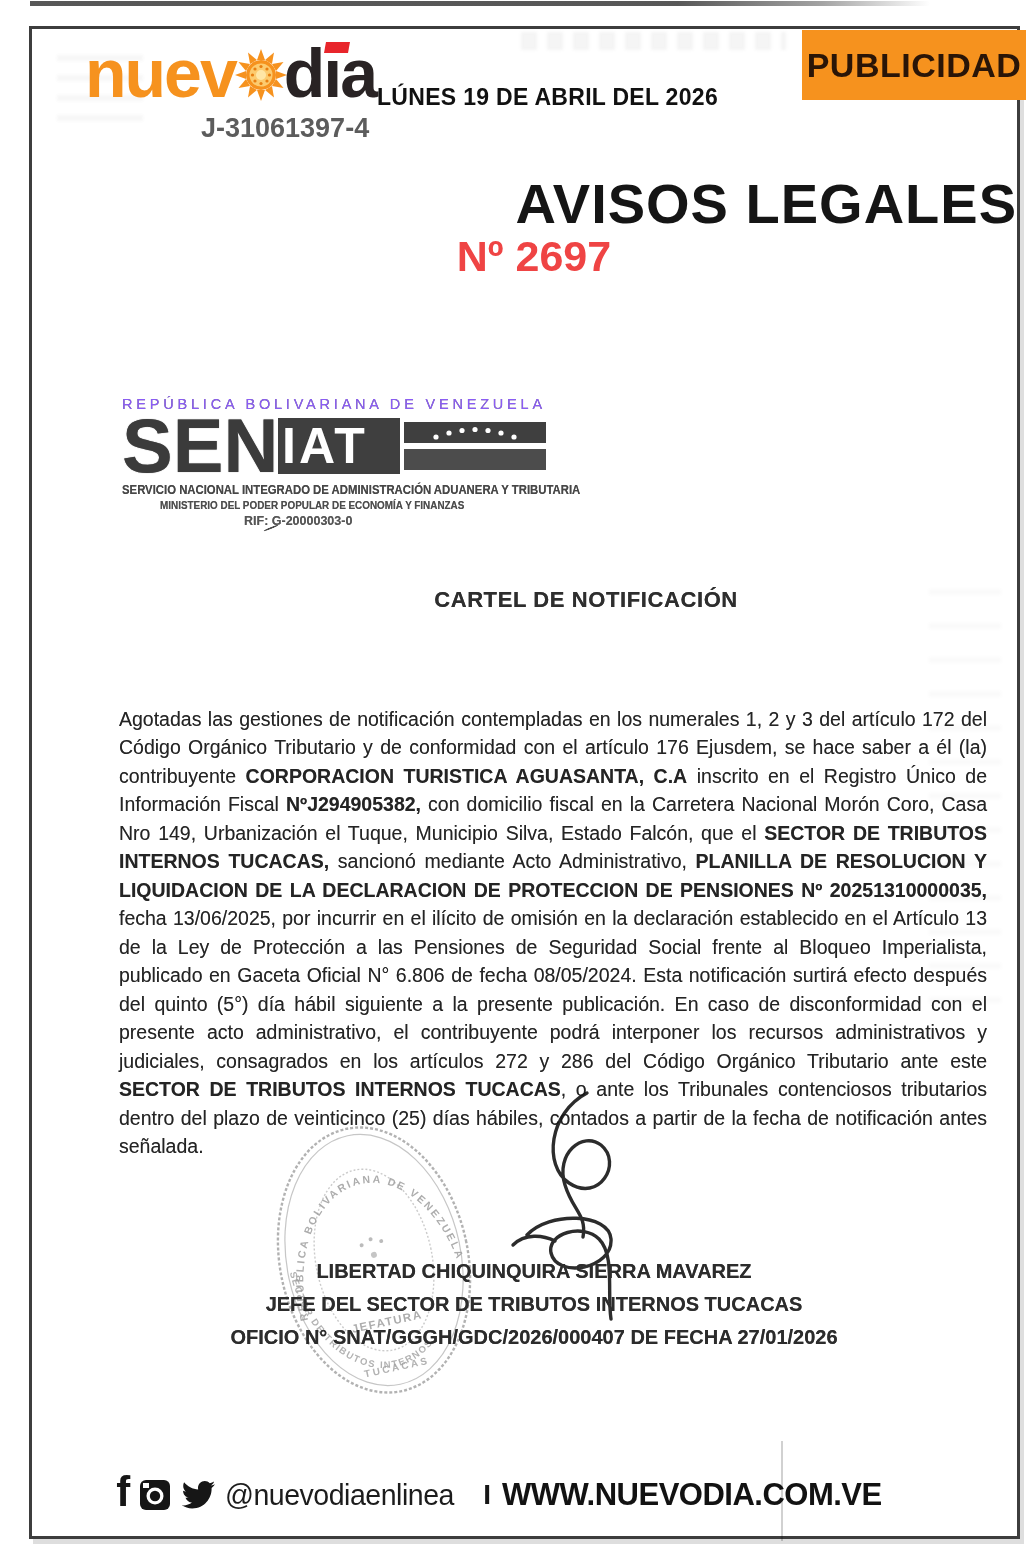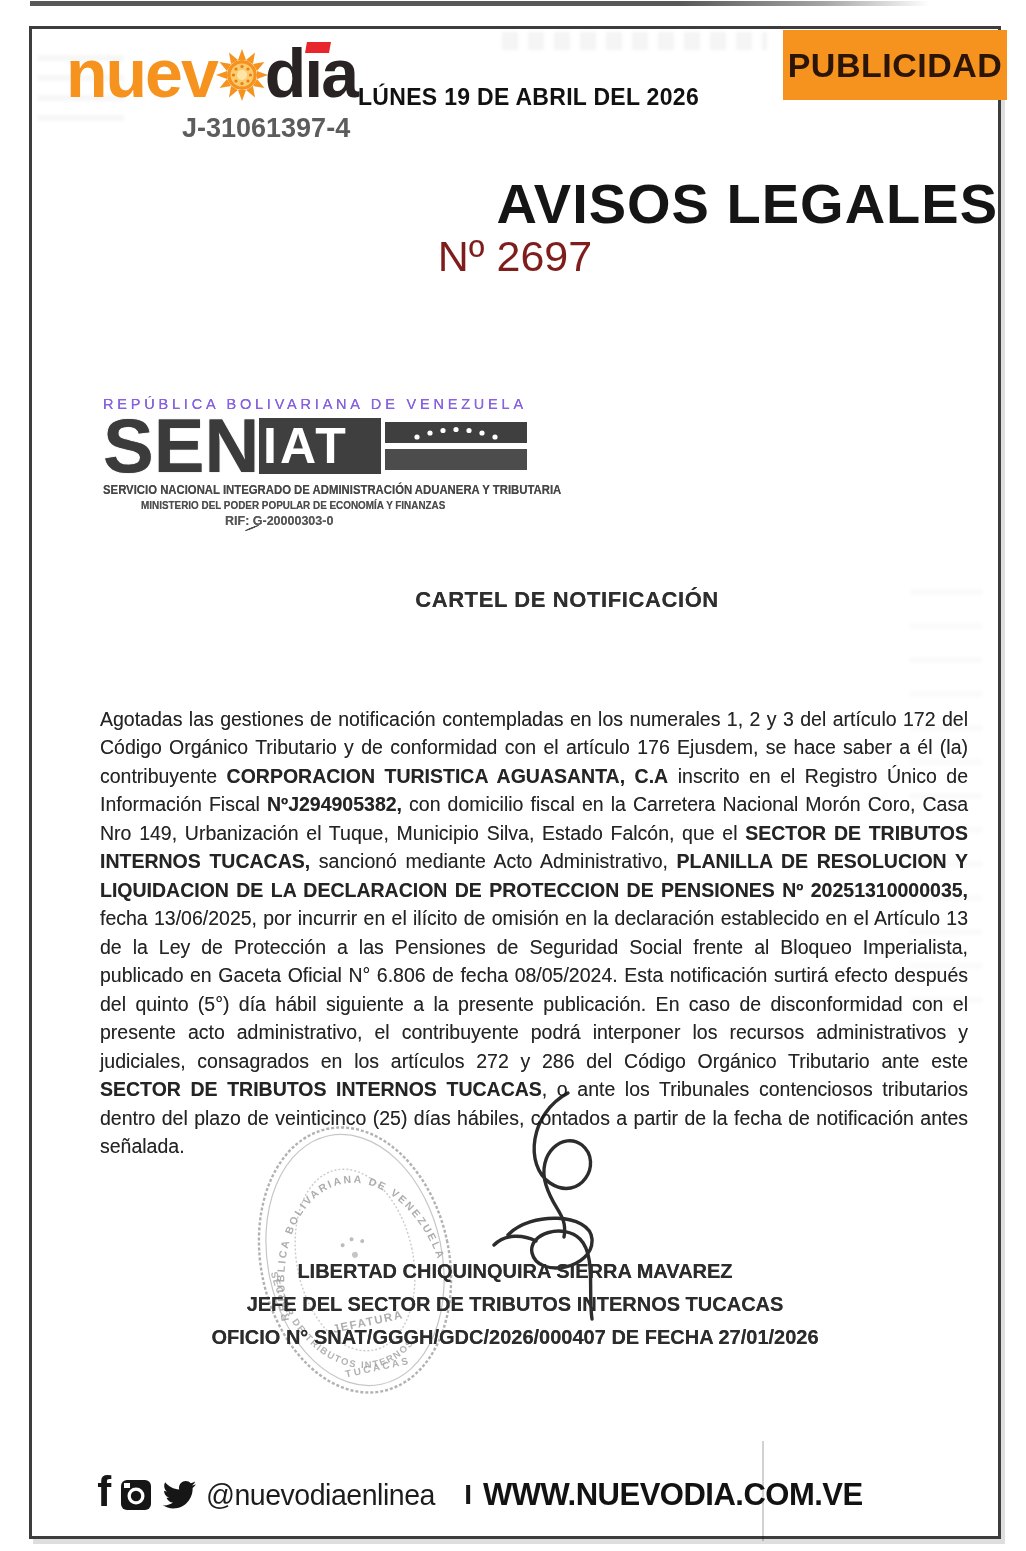--- a/index.html
+++ b/index.html
@@ -6,21 +6,21 @@
   body{
     width:1026px;height:1551px;position:relative;background:#ffffff;
     font-family:"Liberation Sans", sans-serif;color:#262626;overflow:hidden;
   }
   .abs{position:absolute;}
   
   .scan-top-line{left:30px;top:1px;width:900px;height:5px;
     background:linear-gradient(90deg,#454545 0 72%,rgba(69,69,69,.55) 88%,rgba(69,69,69,0));opacity:.9;}
   
   .frame{left:29px;top:26px;width:966px;height:1507px;border:3px solid #3d3d3d;
-    background:#fff;box-shadow:4px 5px 0 rgba(0,0,0,.13);}
+    background:#fff;box-shadow:4px 5px 0 rgba(0,0,0,.13);padding-left:19px;}
   .frame-inner{position:relative;width:100%;height:100%;}
   
   .ghost{filter:blur(1.6px);pointer-events:none;}
   .g1{left:470px;top:3px;width:265px;height:18px;opacity:.5;
     background:repeating-linear-gradient(90deg,rgba(120,120,120,.16) 0 16px,transparent 16px 26px);}
   .g2{left:6px;top:26px;width:86px;height:78px;opacity:.4;
     background:repeating-linear-gradient(180deg,rgba(110,110,110,.14) 0 6px,transparent 6px 20px);}
   .g3{left:878px;top:560px;width:72px;height:430px;opacity:.35;
     background:repeating-linear-gradient(180deg,rgba(100,100,100,.10) 0 6px,transparent 6px 34px);}
   .g4{left:730px;top:1412px;width:2px;height:100px;background:rgba(0,0,0,.18);filter:none;}
@@ -34,21 +34,21 @@
   .brand-reg{left:150px;top:84px;font-size:27px;font-weight:700;color:#5c5c5c;letter-spacing:0;}
   
   .edition-date{left:326px;top:55px;font-size:23px;font-weight:800;color:#111;letter-spacing:.3px;}
   
   .publicidad{left:751px;top:1px;width:224px;height:70px;background:#F6921E;
     display:flex;align-items:center;justify-content:center;}
   .publicidad span{font-size:34px;font-weight:800;color:#2a1507;letter-spacing:.5px;}
   
   .masthead-title{left:0;top:142px;width:100%;text-align:right;font-size:56px;font-weight:800;
     color:#151515;letter-spacing:1px;}
-  .masthead-number{left:0;top:203px;width:100%;text-align:center;font-size:43px;font-weight:400;color:#7f1d1d;}
+  .masthead-number{left:0;top:203px;width:100%;text-align:center;font-size:43px;font-weight:700;color:#ef4444;}
   
   .seniat{left:71px;top:333px;width:436px;color:#434343;}
   .seniat-republic{font-size:14.5px;font-weight:400;letter-spacing:3.8px;color:#8b5cf6;white-space:nowrap;
     text-shadow:0 0 .6px #6b6b6b;margin-top:34px;}
   .seniat-logo-row{display:flex;align-items:center;margin-top:3px;height:62px;}
   .seniat-sen{font-size:76px;font-weight:700;line-height:58px;color:#3b3b3b;letter-spacing:0;
     text-shadow:0 0 .8px #555;}
   .seniat-service{margin-top:5px;font-size:13.5px;font-weight:700;white-space:nowrap;color:#474747;
     transform:scaleX(.84);transform-origin:left;text-shadow:0 0 .6px #777;}
   .seniat-ministry{margin-top:2px;font-size:11px;font-weight:700;white-space:nowrap;color:#4d4d4d;

